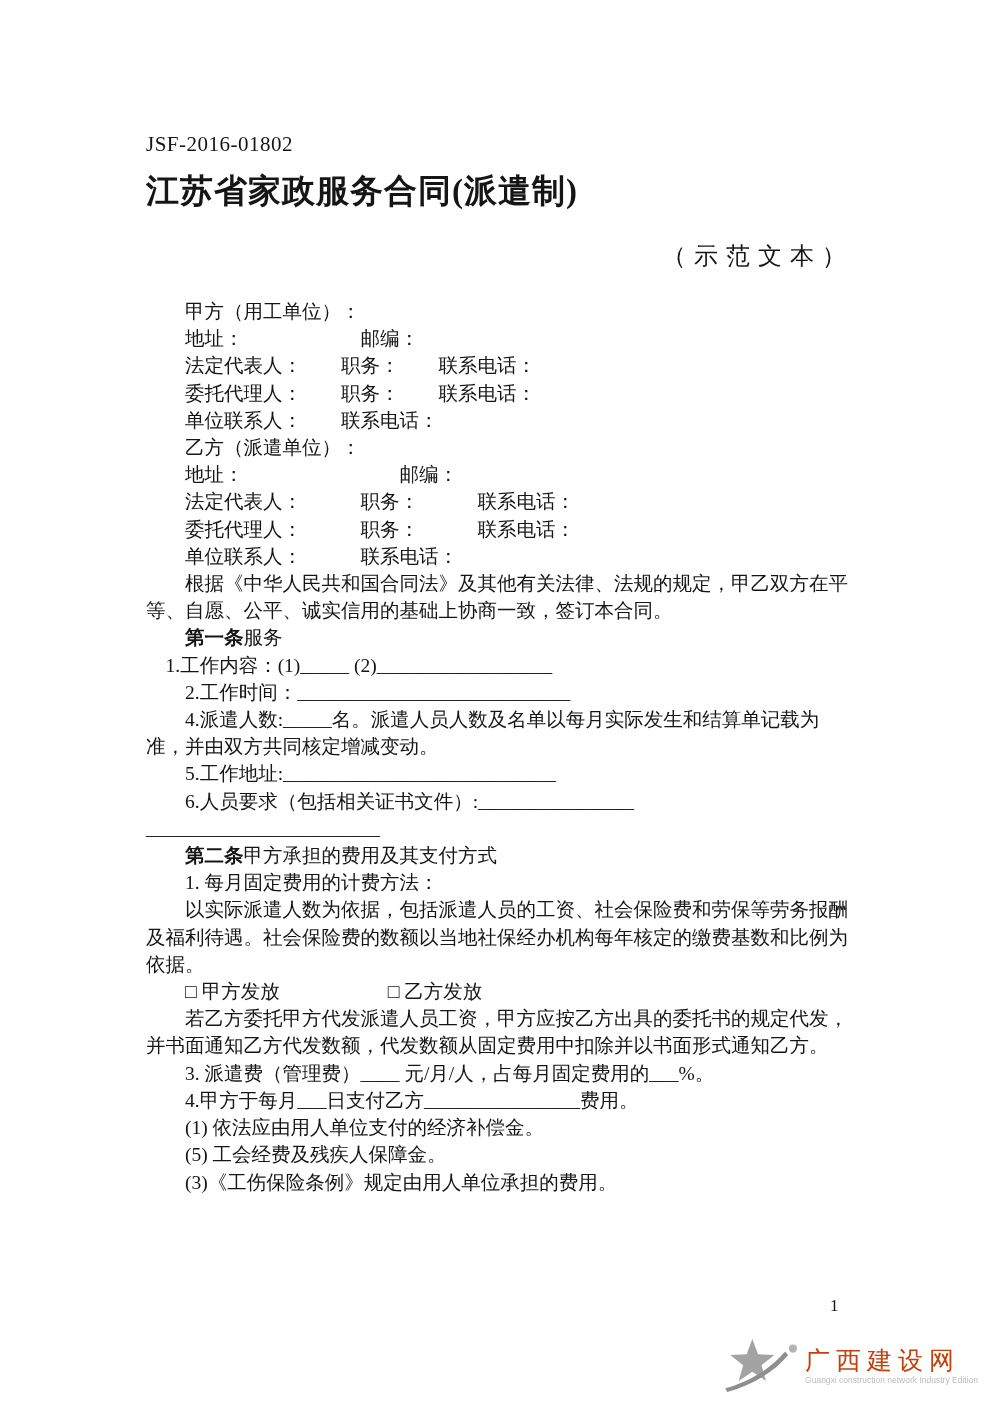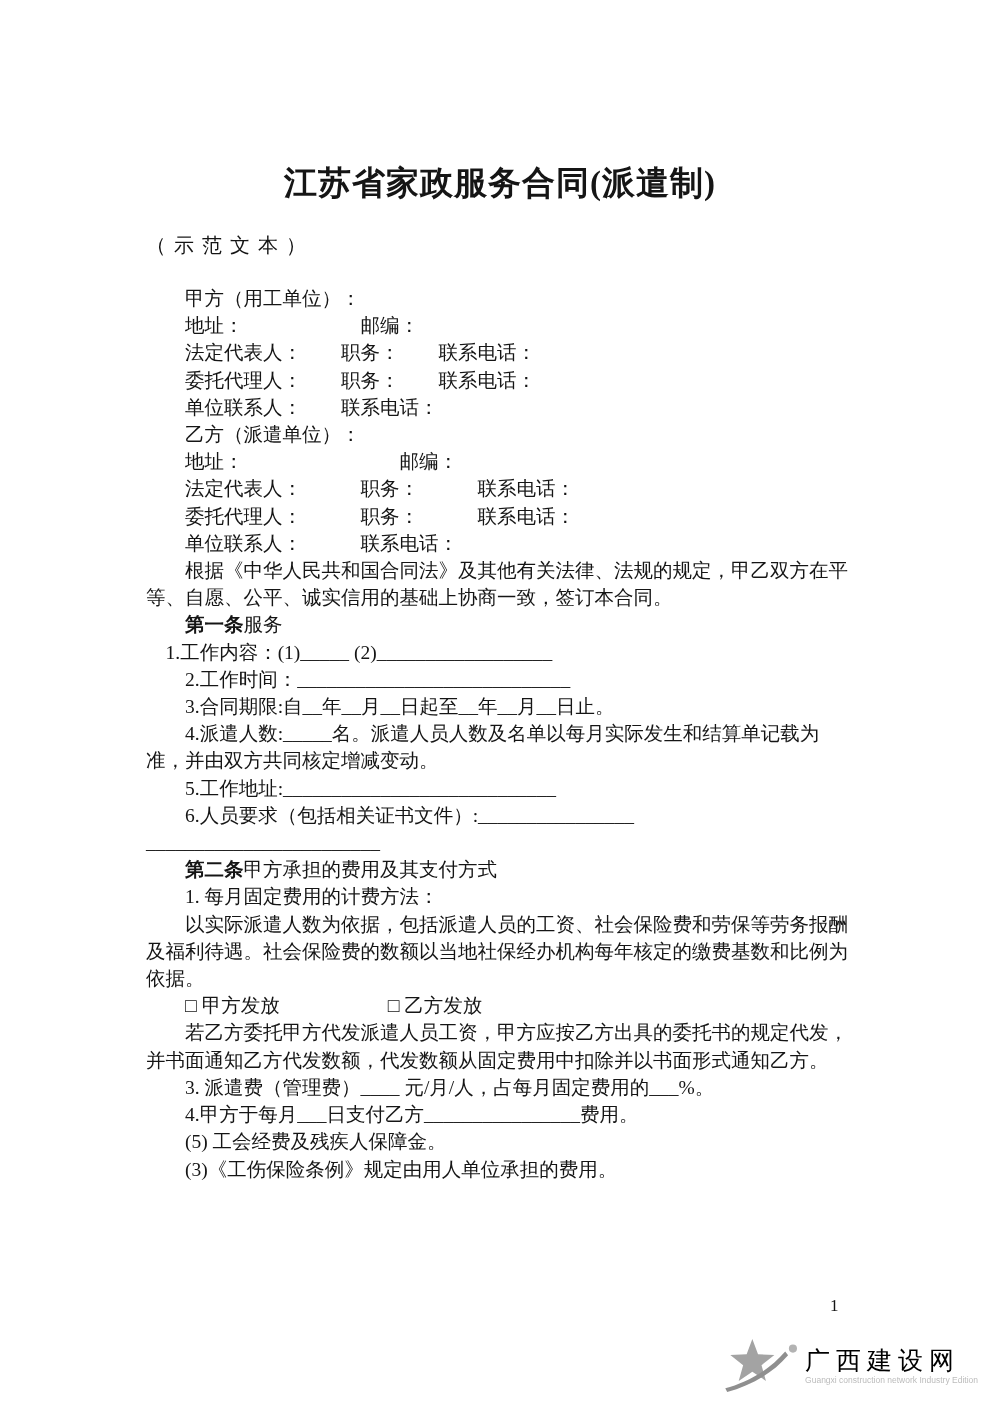--- a/index.html
+++ b/index.html
@@ -15,31 +15,31 @@
     position:absolute;
     left:146px;top:131px;
     width:708px;
   }
   .code{
     font-size:21px;
     line-height:26px;
     letter-spacing:0.5px;
   }
   .title{
-    margin:31px 0 0 0;
-    text-align:center;
+    margin:13px 0 0 0;
+    text-align:left;
     font-size:33px;
     font-weight:bold;
     line-height:42px;
     letter-spacing:1px;
   }
   .subtitle{
     margin:28px 0 0 0;
-    text-align:left;
-    font-size:20px;
+    text-align:right;
+    font-size:24px;
     letter-spacing:8px;
   }
   .body{
     margin-top:26px;
     font-size:19.5px;
     line-height:27.2px;
   }
   .body p{margin:0;text-indent:2em;}
   .body p.i1{text-indent:1em;}
   .body p.flush{text-indent:0;}
@@ -56,69 +56,70 @@
     position:absolute;
     right:14px;bottom:8px;
     display:flex;
     align-items:center;
   }
   .wm-txt{margin-left:4px;}
   .wm-cn{
     font-size:25px;
     line-height:28px;
     letter-spacing:6px;
-    color:#000000;
+    color:#c2410c;
   }
   .wm-en{
     font-size:8.5px;
     line-height:11px;
     color:#bcbcbc;
     font-family:"Liberation Sans","DejaVu Sans",sans-serif;
     white-space:nowrap;
   }
 </style>
 </head>
 <body>
 
 <div class="page">
   <div class="doc">
 
+    <div class="code">JSF-2016-01802</div>
     <h1 class="title">江苏省家政服务合同(派遣制)</h1>
     <div class="subtitle">（示范文本）</div>
 
     <div class="body">
       <p>甲方（用工单位）：</p>
       <p>地址：　　　　　　邮编：</p>
       <p>法定代表人：　　职务：　　联系电话：</p>
       <p>委托代理人：　　职务：　　联系电话：</p>
       <p>单位联系人：　　联系电话：</p>
       <p>乙方（派遣单位）：</p>
       <p>地址：　　　　　　　　邮编：</p>
       <p>法定代表人：　　　职务：　　　联系电话：</p>
       <p>委托代理人：　　　职务：　　　联系电话：</p>
       <p>单位联系人：　　　联系电话：</p>
 
       <p>根据《中华人民共和国合同法》及其他有关法律、法规的规定，甲乙双方在平等、自愿、公平、诚实信用的基础上协商一致，签订本合同。</p>
 
       <p><b class="art-no">第一条</b><span class="art-t">服务</span></p>
       <p class="i1">1.工作内容：(1)_____ (2)__________________</p>
       <p>2.工作时间：____________________________</p>
-      <p>3.合同期限:自__年__月__日起至__年__月__日止。</p>
       <p>4.派遣人数:_____名。派遣人员人数及名单以每月实际发生和结算单记载为准，并由双方共同核定增减变动。</p>
       <p>5.工作地址:____________________________</p>
       <p>6.人员要求（包括相关证书文件）:________________</p>
       <p class="flush">________________________</p>
 
       <p><b class="art-no">第二条</b><span class="art-t">甲方承担的费用及其支付方式</span></p>
       <p>1. 每月固定费用的计费方法：</p>
       <p>以实际派遣人数为依据，包括派遣人员的工资、社会保险费和劳保等劳务报酬及福利待遇。社会保险费的数额以当地社保经办机构每年核定的缴费基数和比例为依据。</p>
       <p><span>□ 甲方发放</span><span class="chk-b">□ 乙方发放</span></p>
       <p>若乙方委托甲方代发派遣人员工资，甲方应按乙方出具的委托书的规定代发，并书面通知乙方代发数额，代发数额从固定费用中扣除并以书面形式通知乙方。</p>
       <p>3. 派遣费（管理费）____ 元/月/人，占每月固定费用的___%。</p>
       <p>4.甲方于每月___日支付乙方________________费用。</p>
+      <p>(1) 依法应由用人单位支付的经济补偿金。</p>
       <p>(5) 工会经费及残疾人保障金。</p>
       <p>(3)《工伤保险条例》规定由用人单位承担的费用。</p>
     </div>
   </div>
 
   <div class="pagenum">1</div>
 
   <div class="wm">
     <svg width="78" height="58" viewBox="0 0 80 60" aria-hidden="true">
       <polygon points="30,2 35.9,17.9 52.8,18.6 39.5,29.1 44.1,45.4 30,36 15.9,45.4 20.5,29.1 7.2,18.6 24.1,17.9" fill="#a3a3a3"></polygon>

